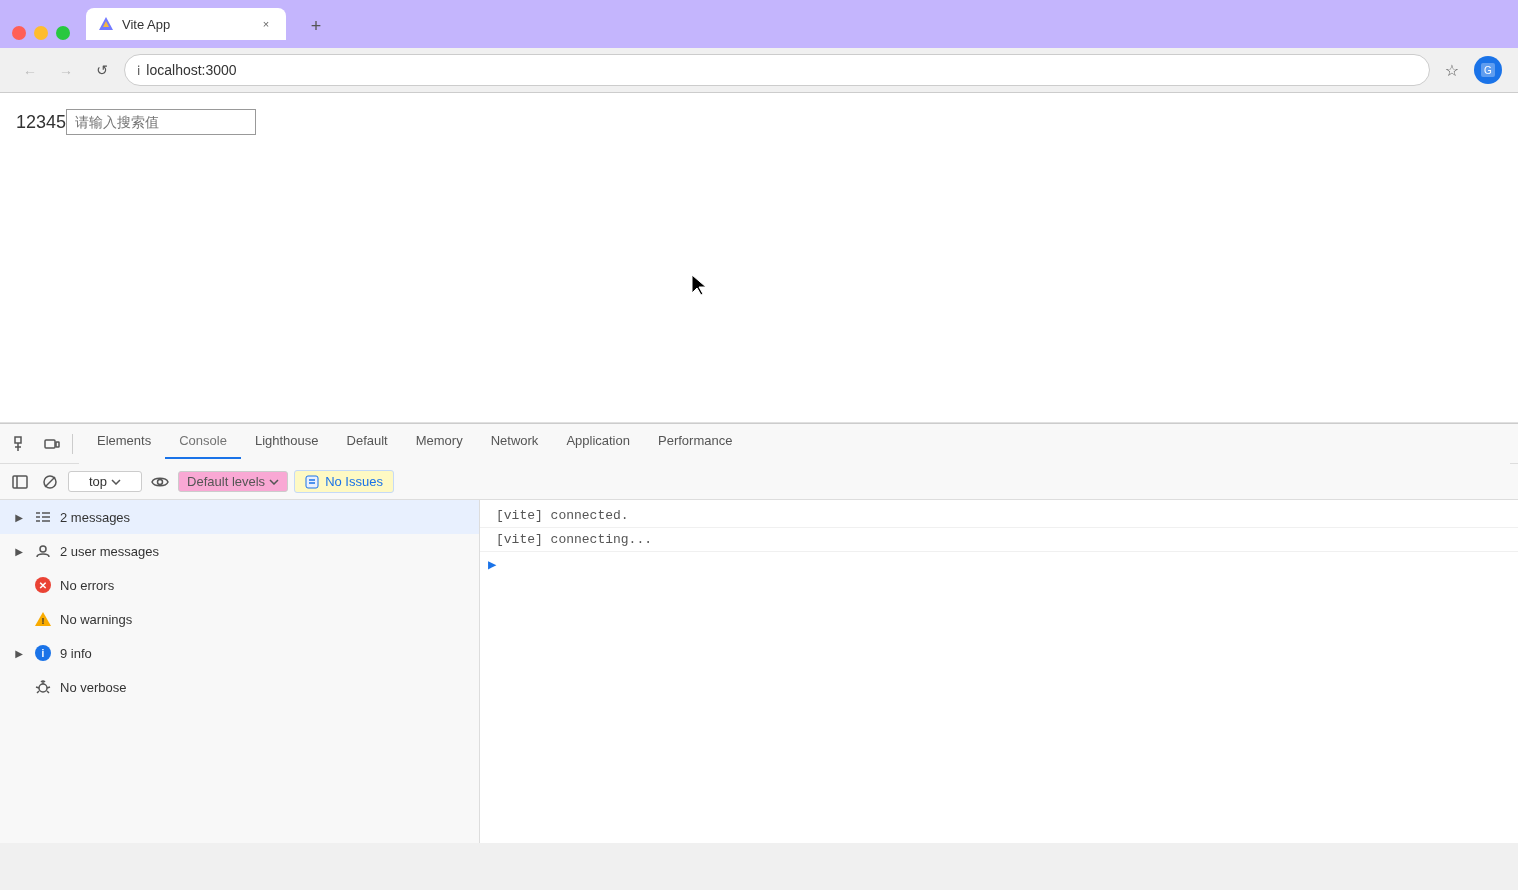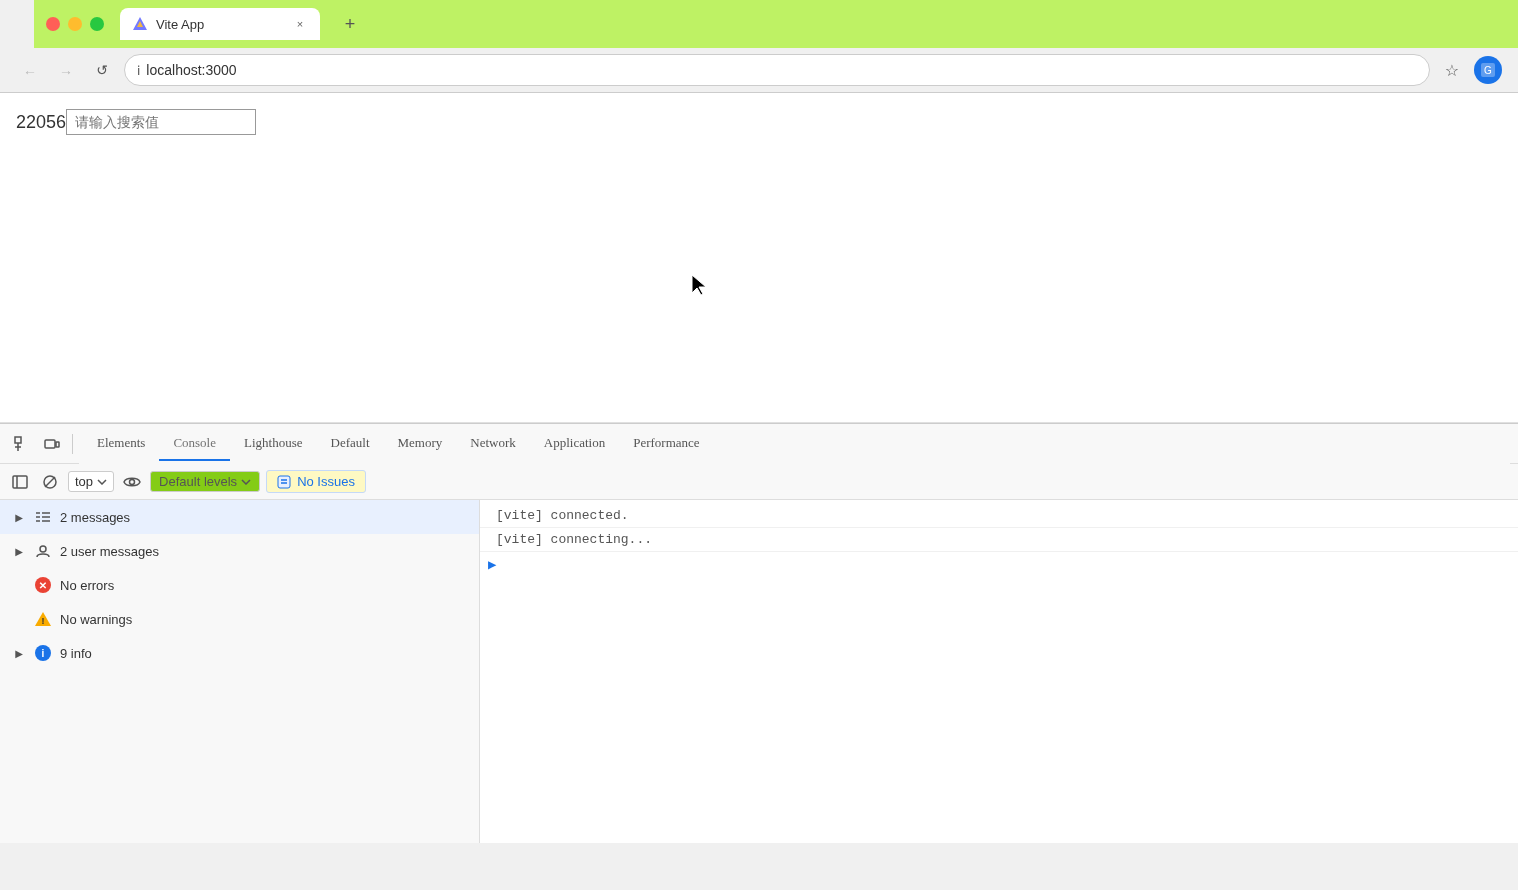--- a/index.html
+++ b/index.html
@@ -1,19 +1,19 @@
 <!DOCTYPE html>
 <html><head>
   <meta charset="utf-8">
   <style>
     * { margin: 0; padding: 0; box-sizing: border-box; }
     body { font-family: -apple-system, BlinkMacSystemFont, 'Segoe UI', sans-serif; background: #f0f0f0; width: 1518px; height: 890px; overflow: hidden; }
 
     
-    .title-bar { display: flex; align-items: center; padding: 8px 12px; gap: 8px; background: #bef264; margin-left: 34px; }
+    .title-bar { display: flex; align-items: flex-end; padding: 8px 12px; gap: 8px; background: #c4b5fd; }
     .traffic-lights { display: flex; gap: 8px; margin-right: 8px; }
     .light { width: 14px; height: 14px; border-radius: 50%; cursor: pointer; }
     .light-red { background: #ff5f57; }
     .light-yellow { background: #febc2e; }
     .light-green { background: #28c840; }
     .browser-tab { display: flex; align-items: center; background: #ffffff; border-radius: 8px 8px 0 0; padding: 0 12px; height: 32px; gap: 8px; min-width: 200px; max-width: 240px; }
     .tab-title { font-size: 13px; color: #333; flex: 1; }
     .tab-close { width: 16px; height: 16px; border-radius: 50%; display: flex; align-items: center; justify-content: center; cursor: pointer; font-size: 11px; color: #666; }
     .new-tab-btn { width: 28px; height: 28px; display: flex; align-items: center; justify-content: center; cursor: pointer; font-size: 18px; color: #555; margin-left: 8px; }
 
@@ -34,32 +34,32 @@
 
     
     .devtools { background: #f8f8f8; border-top: 1px solid #ccc; width: 100%; height: 420px; display: flex; flex-direction: column; }
 
     
     .devtools-toolbar { display: flex; align-items: center; border-bottom: 1px solid #ddd; background: #f8f8f8; padding: 0 8px; height: 40px; gap: 2px; }
     .devtools-icon-btn { width: 28px; height: 28px; display: flex; align-items: center; justify-content: center; cursor: pointer; border-radius: 4px; color: #555; font-size: 14px; }
     .devtools-separator { width: 1px; height: 20px; background: #ccc; margin: 0 4px; }
 
     
-    .devtools-tabs { display: flex; align-items: center; padding: 0 4px; height: 35px; border-bottom: 1px solid #ddd; background: #f8f8f8; overflow-x: auto; font-family: Liberation Serif, serif; }
+    .devtools-tabs { display: flex; align-items: flex-start; padding: 0 4px; height: 35px; border-bottom: 1px solid #ddd; background: #f8f8f8; overflow-x: auto; }
     .devtools-tab { padding: 0 14px; height: 35px; display: flex; align-items: center; font-size: 13px; color: #555; cursor: pointer; border-bottom: 2px solid transparent; white-space: nowrap; }
     .devtools-tab.active { color: #737373; border-bottom: 2px solid #1a73e8; font-weight: 500; }
 
     
     .console-toolbar { display: flex; align-items: center; padding: 4px 8px; gap: 6px; border-bottom: 1px solid #ddd; background: #f8f8f8; height: 36px; }
     .console-left-btn { width: 24px; height: 24px; display: flex; align-items: center; justify-content: center; cursor: pointer; color: #555; font-size: 13px; }
     .console-block-btn { width: 24px; height: 24px; display: flex; align-items: center; justify-content: center; cursor: pointer; color: #555; font-size: 13px; border-radius: 3px; }
-    .context-select { display: flex; align-items: center; gap: 4px; background: #fff; border: 1px solid #ccc; border-radius: 3px; padding: 2px 6px; font-size: 13px; color: #333; cursor: pointer; }
+    .context-select { display: flex; align-items: center; gap: 4px; background: #fff; border: 1px solid #ccc; border-radius: 3px; padding: 2px 20px; font-size: 13px; color: #333; cursor: pointer; }
     .eye-btn { width: 24px; height: 24px; display: flex; align-items: center; justify-content: center; cursor: pointer; color: #555; font-size: 13px; }
     .filter-input { flex: 1; border: 1px solid #ccc; border-radius: 3px; padding: 3px 8px; font-size: 13px; color: #333; outline: none; background: #fff; height: 26px; }
-    .levels-select { display: flex; align-items: center; gap: 4px; background: #84cc16; border: 1px solid #ccc; border-radius: 3px; padding: 2px 8px; font-size: 13px; color: #555; cursor: pointer; }
+    .levels-select { display: flex; align-items: center; gap: 4px; background: #f9a8d4; border: 1px solid #ccc; border-radius: 3px; padding: 2px 8px; font-size: 13px; color: #555; cursor: pointer; }
     .no-issues-btn { display: flex; align-items: center; gap: 6px; background: #fef9c3; border: 1px solid #c5d9f7; border-radius: 3px; padding: 3px 10px; font-size: 13px; color: #1a73e8; cursor: pointer; }
 
     
     .console-body { display: flex; flex: 1; overflow: hidden; }
 
     
     .console-sidebar { width: 480px; border-right: 1px solid #ddd; overflow-y: auto; background: #f8f8f8; }
     .sidebar-item-row { display: flex; align-items: center; gap: 8px; padding: 8px 12px; cursor: pointer; font-size: 13px; color: #333; }
     .sidebar-item-row.highlighted { background: #e8f0fe; }
     .sidebar-expand { width: 14px; height: 14px; display: flex; align-items: center; justify-content: center; font-size: 10px; color: #555; }
@@ -114,21 +114,21 @@
     <div class="profile-btn">
       <svg width="18" height="18" viewBox="0 0 18 18">
           <rect x="2" y="2" width="14" height="14" rx="2" fill="white" opacity="0.3"></rect>
           <text x="9" y="13" text-anchor="middle" fill="white" font-size="10">G</text>
         </svg>
     </div>
   </div>
 
   <div class="page-content" style="position:relative;">
     <div style="display:flex; align-items:center;">
-      <span class="page-number">22056</span>
+      <span class="page-number">12345</span>
       <input class="search-input" type="text" placeholder="请输入搜索值" style="">
     </div>
 
     <div style="position:absolute; left:690px; top:180px; pointer-events:none;">
       <svg width="20" height="24" viewBox="0 0 20 24">
         <path d="M2,2 L2,20 L7,15 L11,22 L13,21 L9,14 L16,14 Z" fill="black" stroke="white" stroke-width="1"></path>
       </svg>
     </div>
   </div>
 
@@ -269,20 +269,35 @@
         </div>
 
         <div class="sidebar-item-row">
           <div class="sidebar-expand">▶</div>
           <div class="sidebar-icon">
             <div class="icon-blue-circle">i</div>
           </div>
           <span>9 info</span>
         </div>
 
+        <div class="sidebar-item-row">
+          <div class="sidebar-expand" style="visibility:hidden;">▶</div>
+          <div class="sidebar-icon">
+            <svg width="16" height="16" viewBox="0 0 16 16" fill="none">
+              <circle cx="8" cy="9" r="4" stroke="#555" stroke-width="1.5"></circle>
+              <line x1="8" y1="5" x2="8" y2="2" stroke="#555" stroke-width="1.5"></line>
+              <line x1="4" y1="9" x2="1" y2="8" stroke="#555" stroke-width="1.5"></line>
+              <line x1="12" y1="9" x2="15" y2="8" stroke="#555" stroke-width="1.5"></line>
+              <line x1="4" y1="12" x2="2" y2="14" stroke="#555" stroke-width="1.5"></line>
+              <line x1="12" y1="12" x2="14" y2="14" stroke="#555" stroke-width="1.5"></line>
+              <path d="M6,3 Q8,1 10,3" stroke="#555" stroke-width="1.5" fill="none"></path>
+            </svg>
+          </div>
+          <span>No verbose</span>
+        </div>
 
       </div>
 
       <div class="console-output">
         <div class="console-line">
           <span>[vite] connected.</span>
         </div>
         <div class="console-line">
           <span>[vite] connecting...</span>
         </div>

